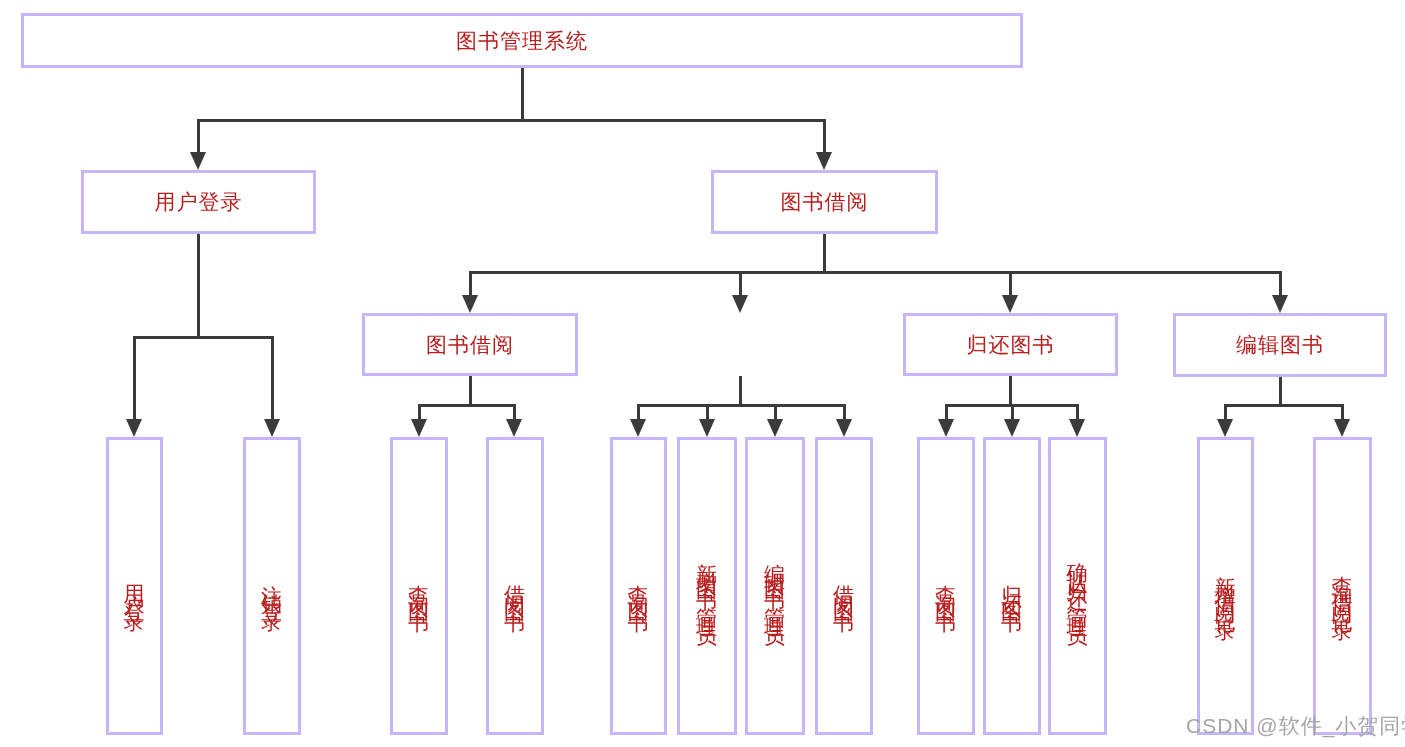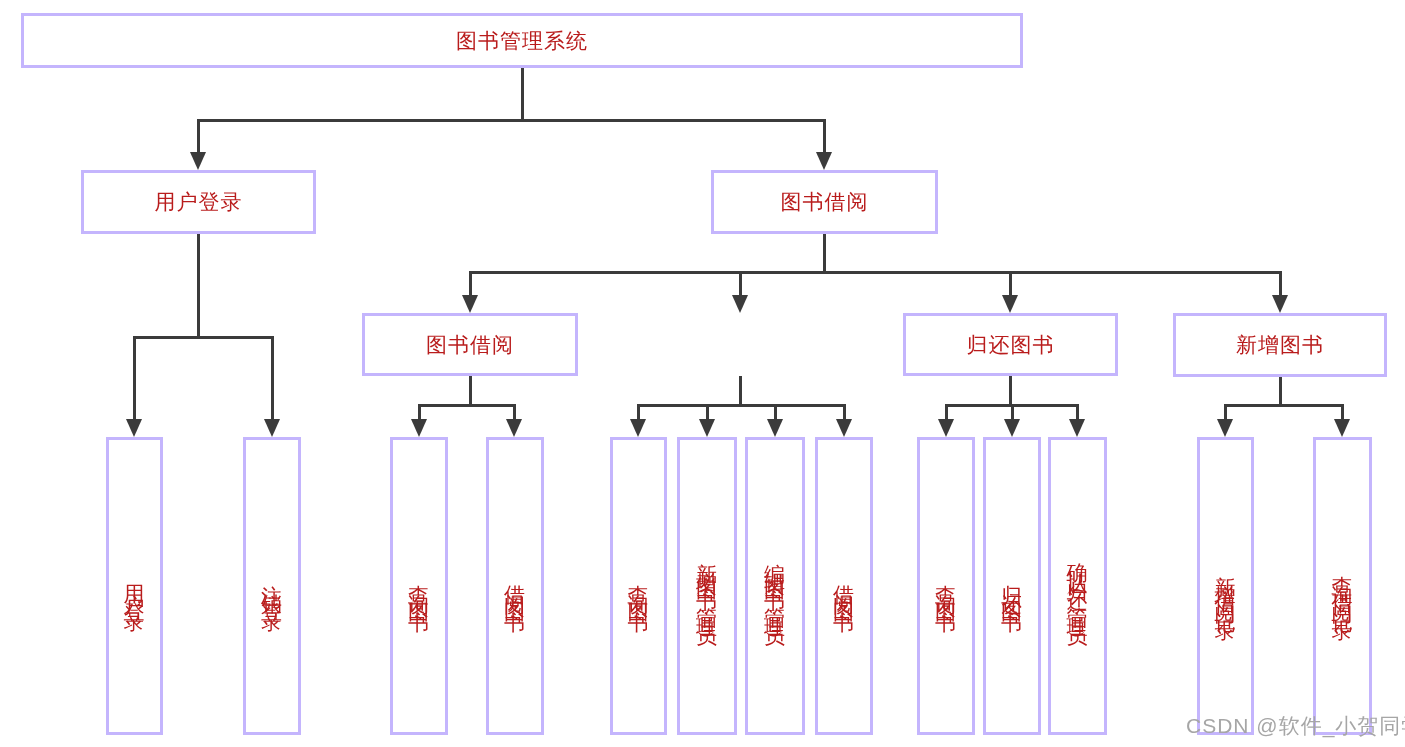--- a/index.html
+++ b/index.html
@@ -57,21 +57,21 @@
 
 <div class="canvas">
 
   <div class="node" style="left:21px;top:13px;width:1002px;height:55px;">图书管理系统</div>
 
   <div class="node" style="left:81px;top:170px;width:235px;height:64px;">用户登录</div>
   <div class="node" style="left:711px;top:170px;width:227px;height:64px;">图书借阅</div>
 
   <div class="node" style="left:362px;top:313px;width:216px;height:63px;">图书借阅</div>
   <div class="node" style="left:903px;top:313px;width:215px;height:63px;">归还图书</div>
-  <div class="node" style="left:1173px;top:313px;width:214px;height:64px;">新增图书</div>
+  <div class="node" style="left:1173px;top:313px;width:214px;height:64px;">编辑图书</div>
 
   <div class="node vnode" style="left:106px;top:437px;width:57px;height:298px;">用户登录</div>
   <div class="node vnode" style="left:243px;top:437px;width:58px;height:298px;">注销登录</div>
 
   <div class="node vnode" style="left:390px;top:437px;width:58px;height:298px;">查询图书</div>
   <div class="node vnode" style="left:486px;top:437px;width:58px;height:298px;">借阅图书</div>
 
   <div class="node vnode" style="left:610px;top:437px;width:57px;height:298px;">查询图书</div>
   <div class="node vnode" style="left:677px;top:437px;width:60px;height:298px;">新增图书（管理员）</div>
   <div class="node vnode" style="left:745px;top:437px;width:60px;height:298px;">编辑图书（管理员）</div>

